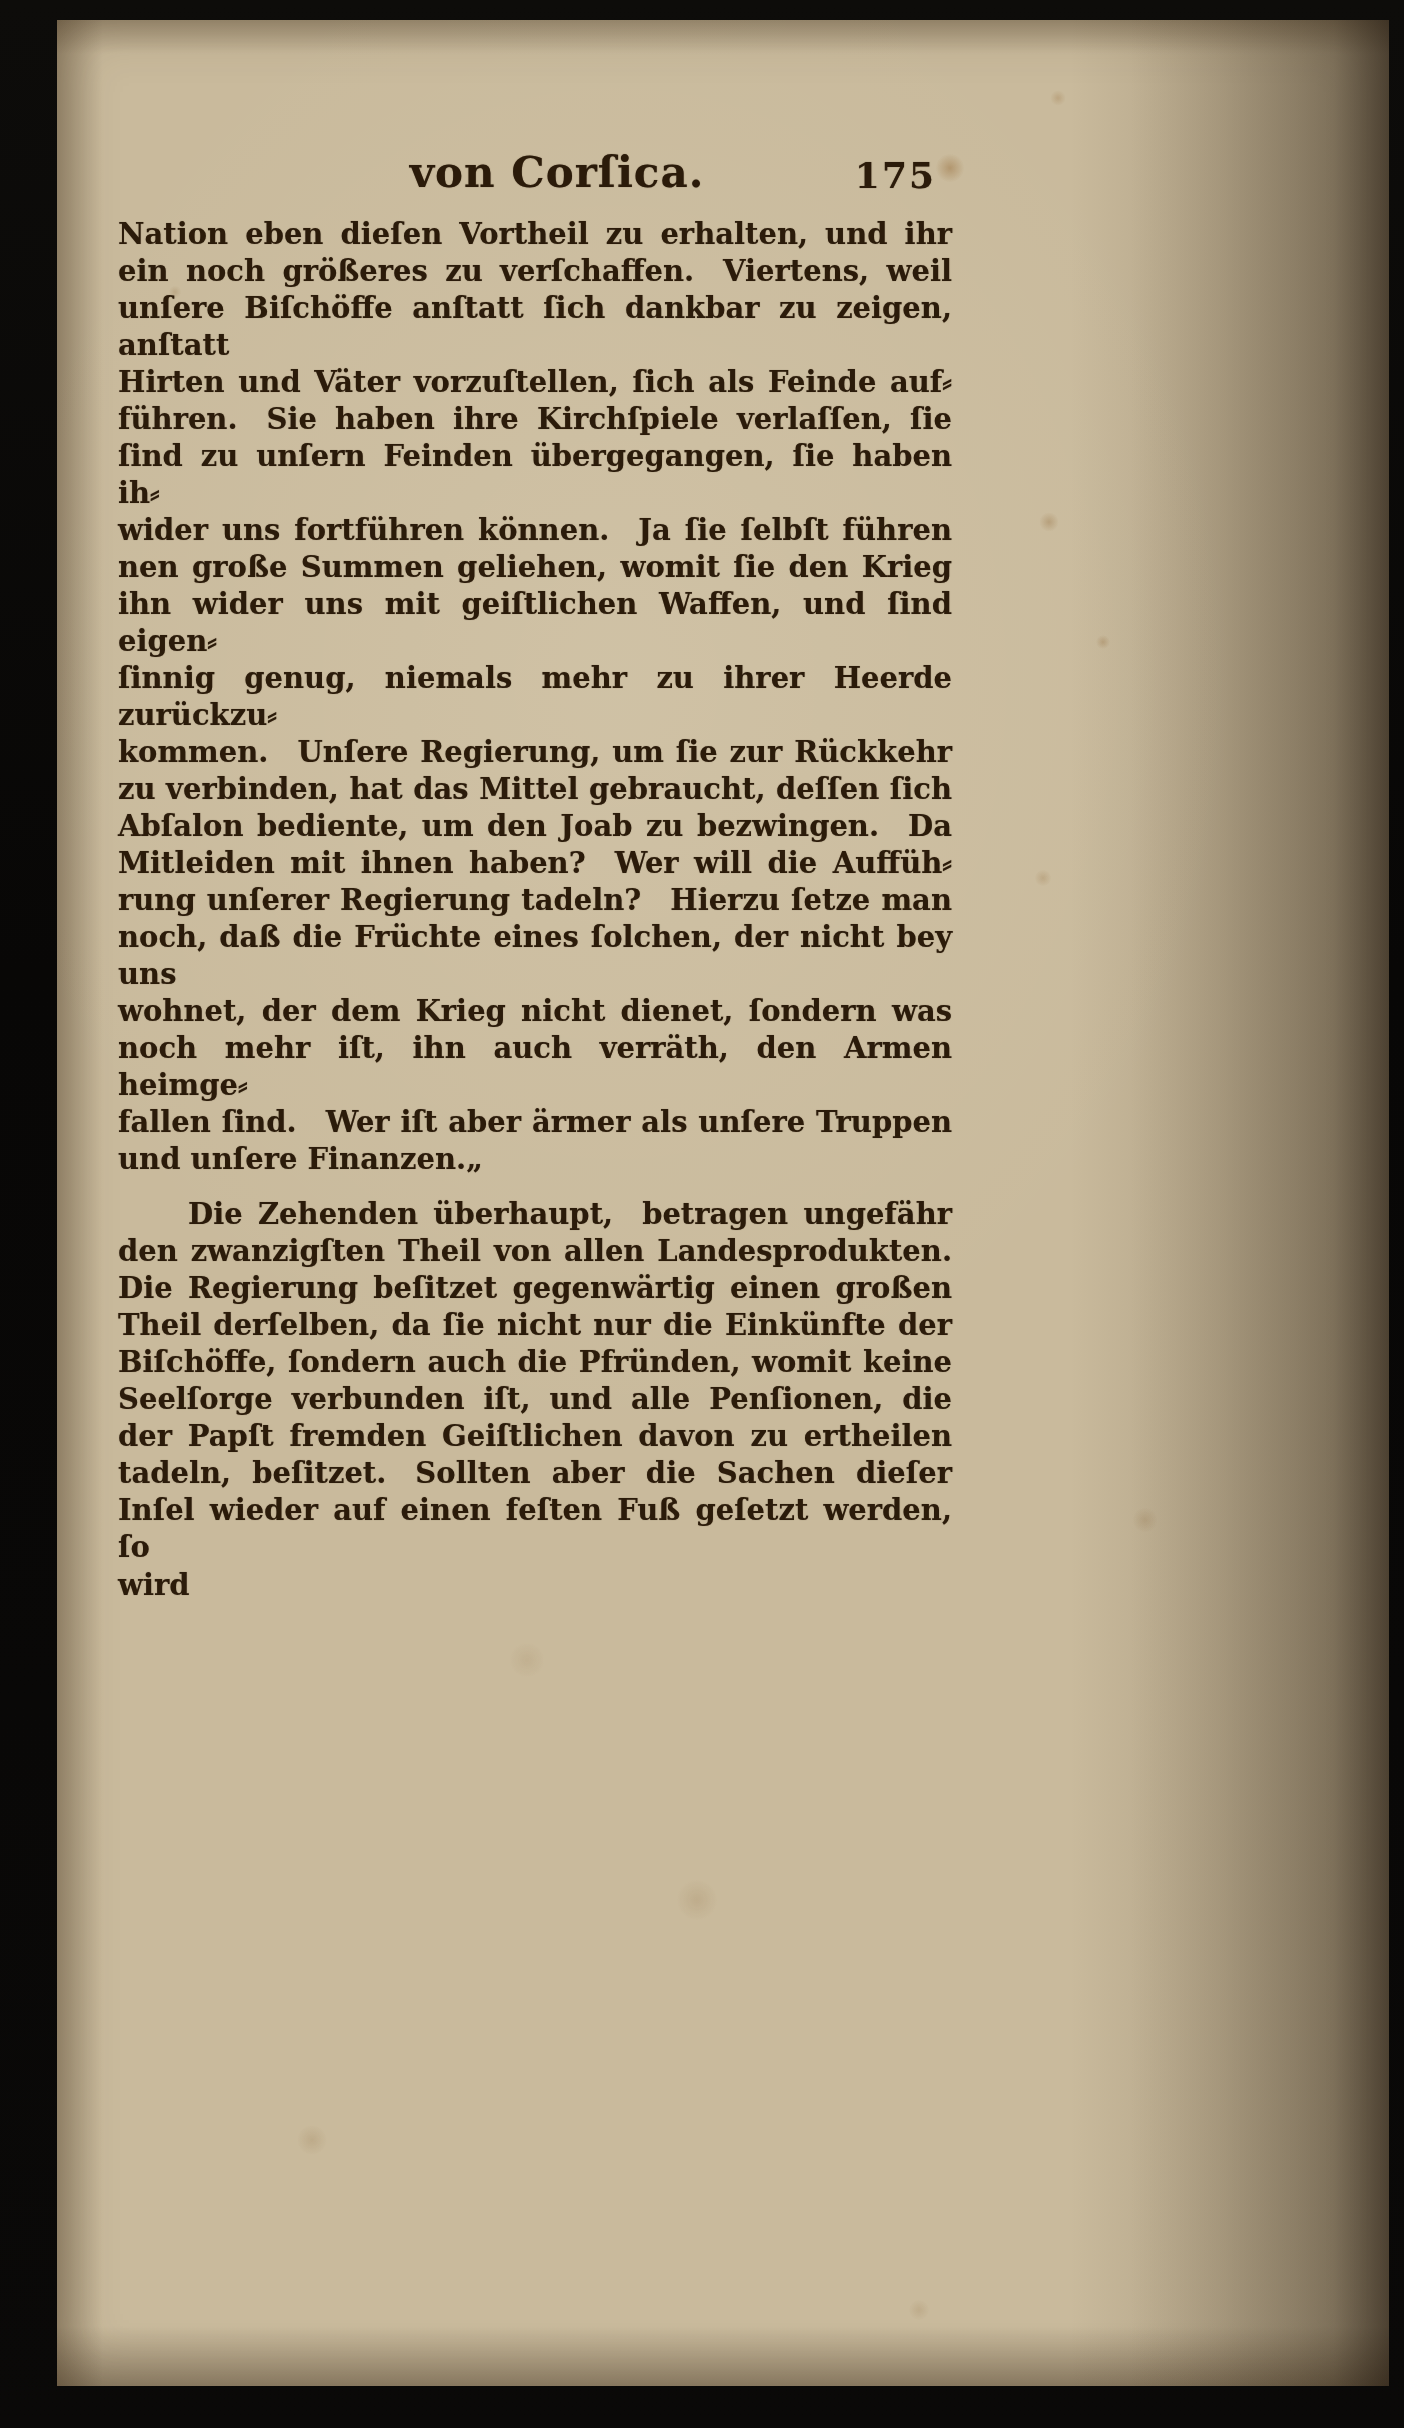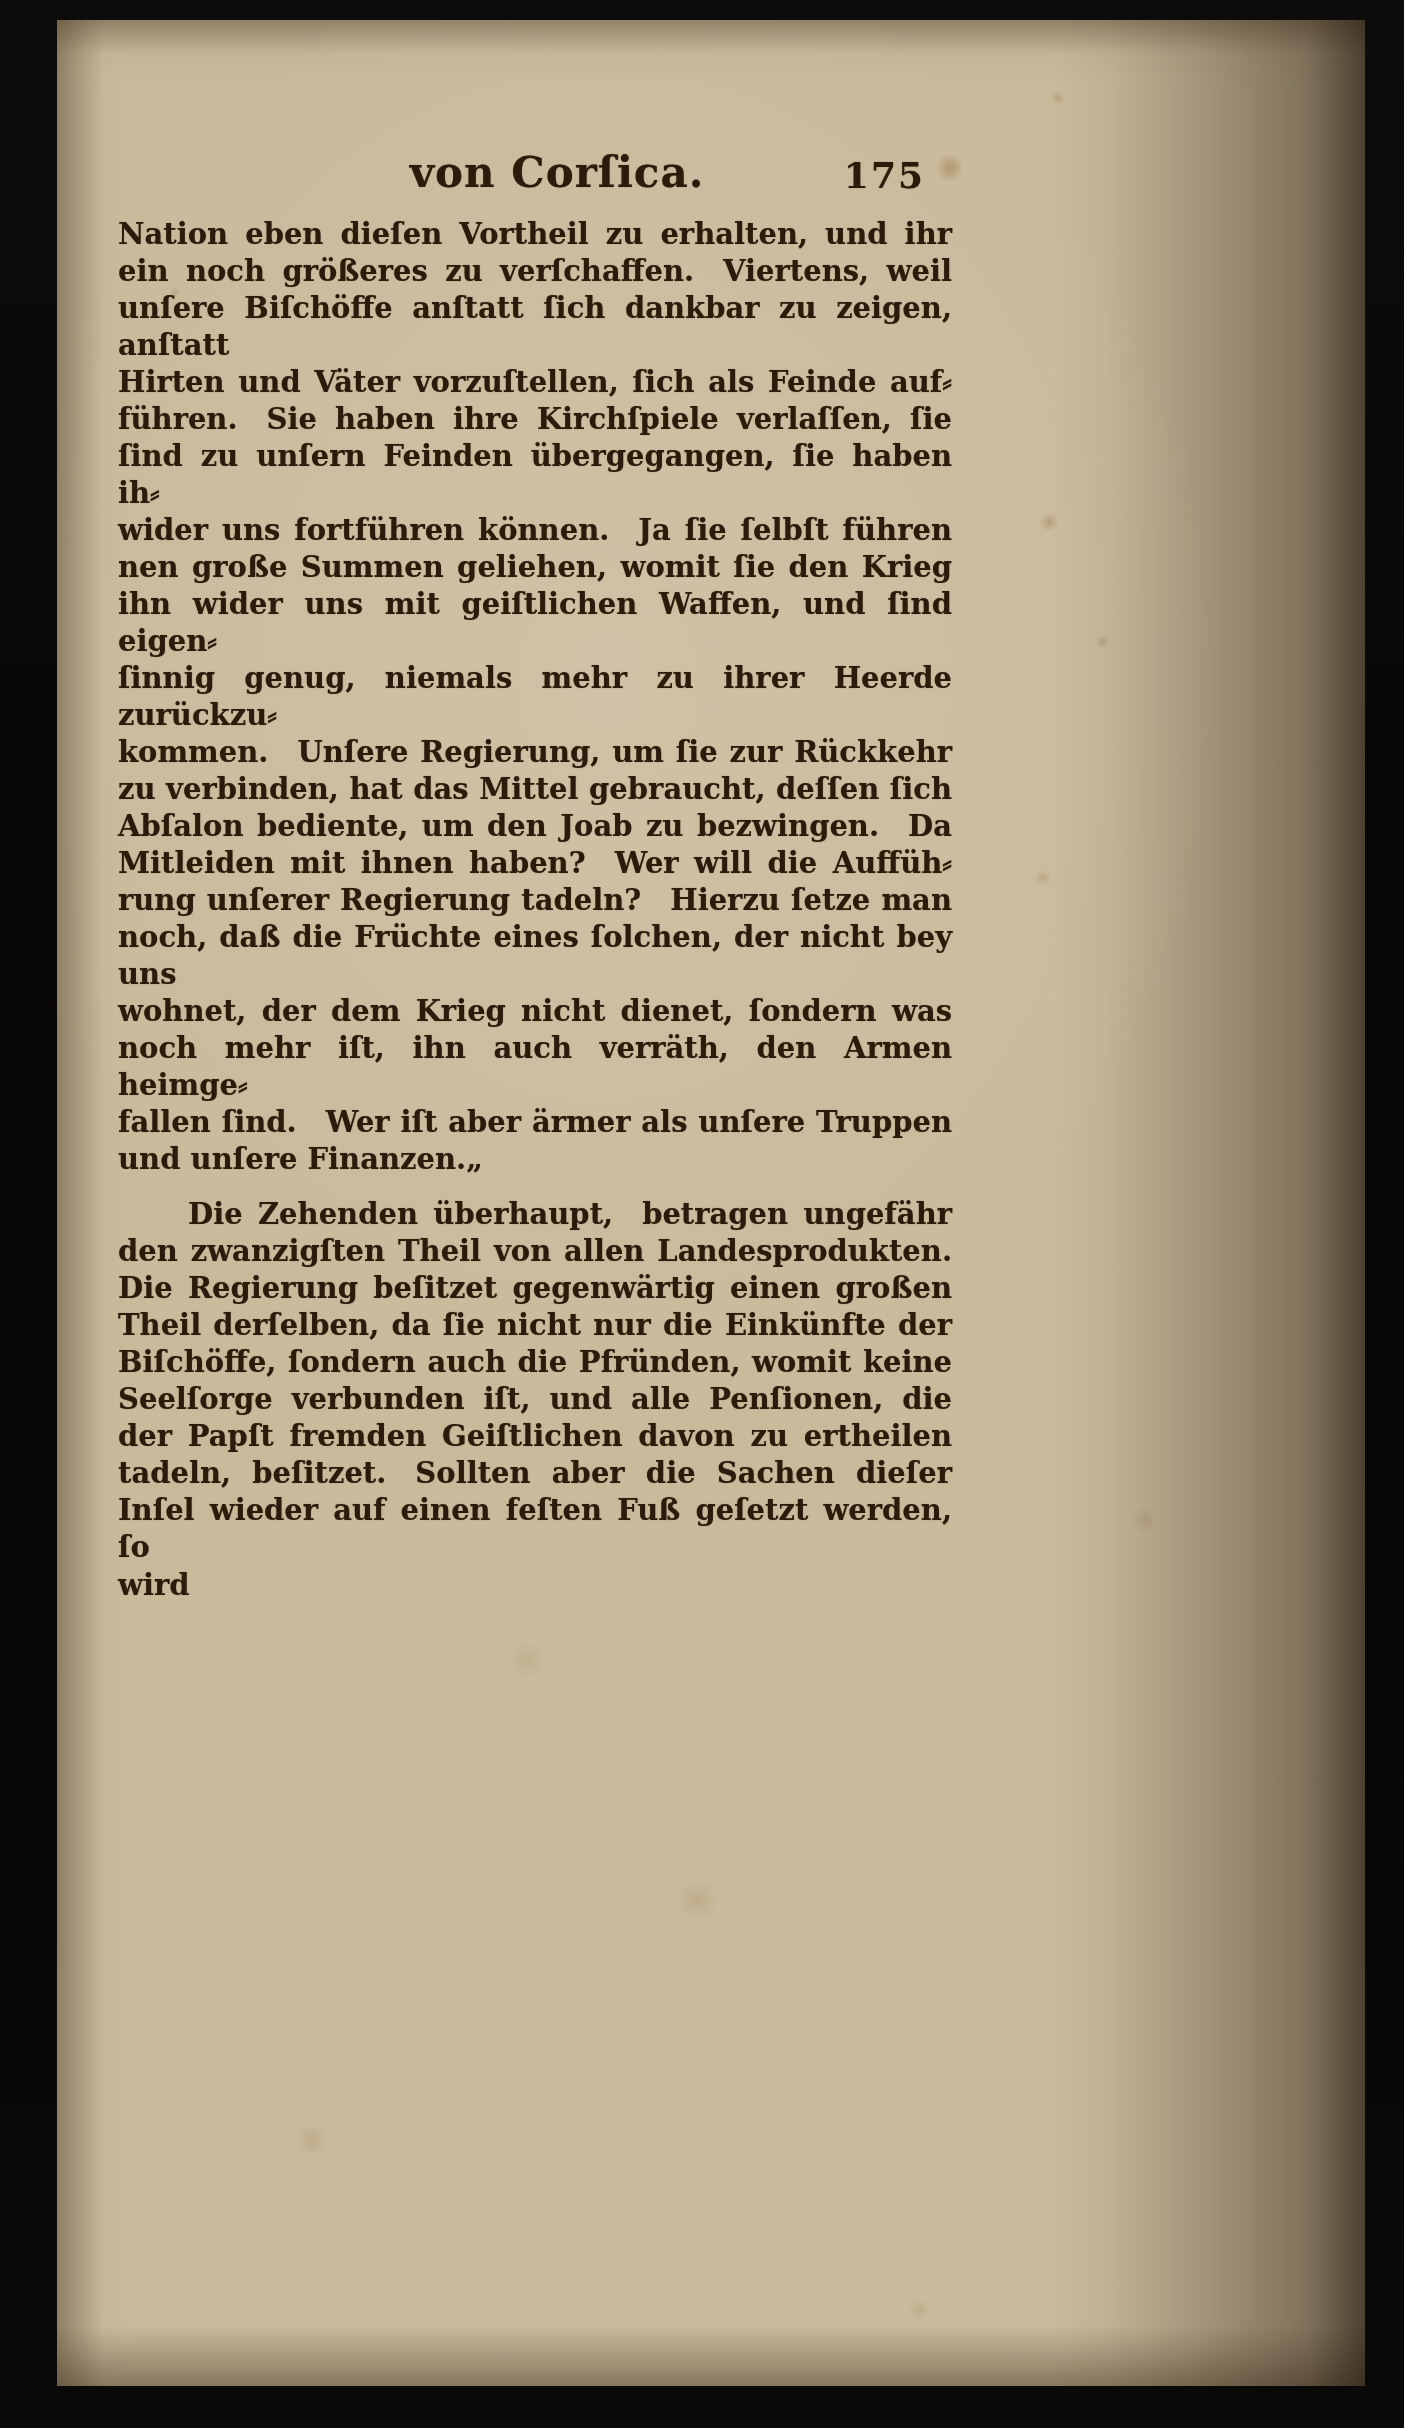--- a/index.html
+++ b/index.html
@@ -10,20 +10,21 @@
   html,body{margin:0;padding:0;background:#000;}
   .scan{
     position:relative;width:1404px;height:2428px;overflow:hidden;
     background:linear-gradient(180deg,#0d0c0a 0%,#080706 40%,#0a0908 100%);
     font-family:"DejaVu Serif","DejaVu Sans",serif;
   }
   .paper{
     position:absolute;left:57px;top:20px;width:1308px;height:2366px;
     background-color:var(--paper);
     box-shadow:inset 0 0 60px rgba(70,50,25,.30);
+    padding-left:24px;
   }
   .shade{
     position:absolute;inset:0;pointer-events:none;
     background:
       radial-gradient(ellipse 900px 1100px at 42% 28%, rgba(255,248,230,.12), rgba(0,0,0,0) 70%),
       linear-gradient(90deg, rgba(55,38,18,.30) 0px, rgba(55,38,18,0) 46px),
       linear-gradient(270deg, rgba(28,18,8,.50) 0px, rgba(45,32,15,.26) 55px, rgba(60,44,24,.10) 170px, rgba(60,44,24,0) 260px),
       linear-gradient(90deg, rgba(0,0,0,0) 0 76%, rgba(50,35,18,.10) 84%, rgba(35,24,12,.22) 93%, rgba(20,12,6,.34) 100%),
       linear-gradient(180deg, rgba(55,38,18,.28) 0px, rgba(55,38,18,0) 34px),
       linear-gradient(0deg, rgba(45,30,14,.34) 0px, rgba(45,30,14,0) 60px);
@@ -47,21 +48,21 @@
     position:absolute;left:61px;top:128px;width:834px;height:64px;
     color:var(--ink);
   }
   .running-title{
     position:absolute;left:0;right:0;top:0;text-align:center;
     transform:translateX(22px);
     font-size:42px;font-weight:700;letter-spacing:1px;
     text-shadow:0 0 1px rgba(43,27,10,.55);
   }
   .page-number{
-    position:absolute;right:27px;top:6px;
+    position:absolute;right:16px;top:6px;
     font-size:36px;font-weight:700;letter-spacing:2px;
     text-shadow:0 0 1px rgba(43,27,10,.55);
   }
   .textblock{
     position:absolute;left:61px;top:196px;width:834px;
     color:var(--ink);
     font-size:29px;font-weight:700;line-height:37px;
     text-shadow:0 0 1px rgba(43,27,10,.45);
   }
   .line{

